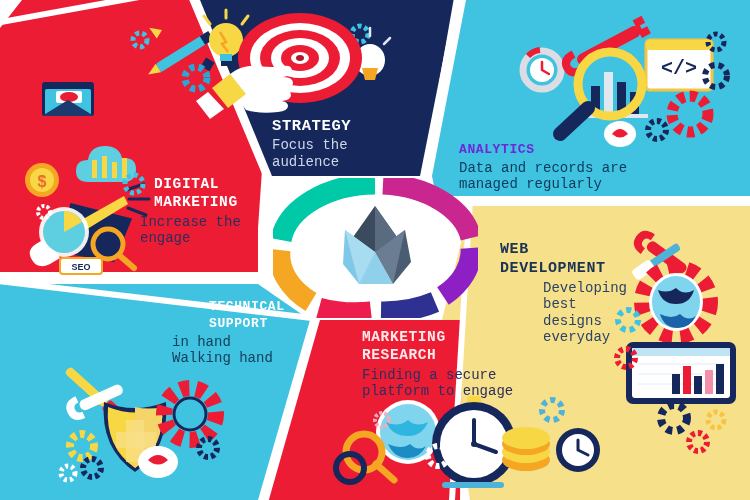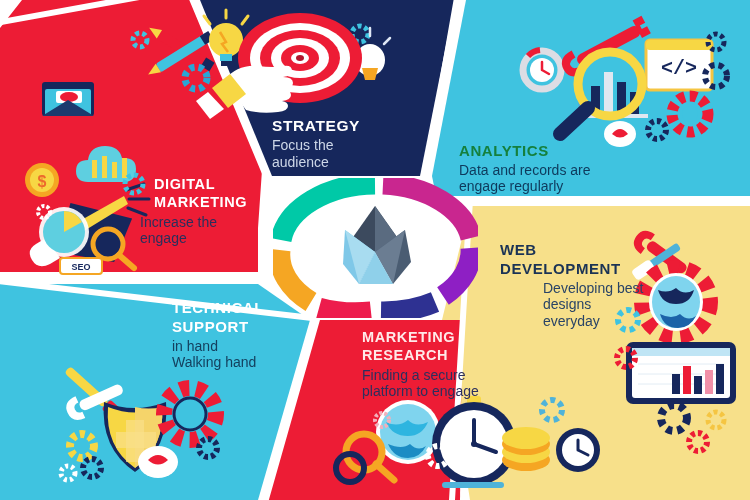--- a/index.html
+++ b/index.html
@@ -6,45 +6,45 @@
   #stage{
     position:relative;width:750px;height:500px;overflow:hidden;
     background:#ffffff;
     font-family:"Liberation Sans","DejaVu Sans",sans-serif;
   }
   
   .wedge{position:absolute;inset:0;}
   .wedge svg{display:block;width:750px;height:500px;}
 
   
-  .txt{position:absolute;z-index:40;}
+  .txt{position:absolute;z-index:40;font-family:Liberation Mono, monospace;}
   .title{
     font-weight:bold;letter-spacing:.6px;line-height:1.06;
     text-transform:uppercase;margin:0 0 3px 0;
   }
   .sub{font-size:14px;line-height:1.18;margin:0;font-weight:500;}
 
   .t-strategy{left:272px;top:118px;width:120px;color:#ffffff;}
   .t-strategy .title{font-size:15.5px;color:#ffffff;}
   .t-strategy .sub{color:#cdd7e8;}
 
   .t-analytics{left:459px;top:143px;width:175px;}
-  .t-analytics .title{font-size:15px;color:#15803d;}
+  .t-analytics .title{font-size:13px;color:#6d28d9;}
   .t-analytics .sub{color:#0e3a5c;}
 
   .t-webdev{left:500px;top:242px;width:145px;}
   .t-webdev .title{font-size:15px;color:#1b3355;}
   .t-webdev .sub{color:#2a4466;padding-left:43px;}
 
   .t-marketing{left:362px;top:330px;width:175px;}
   .t-marketing .title{font-size:14.5px;color:#ffe9e9;}
   .t-marketing .sub{color:#2c2f5e;}
 
   .t-support{left:172px;top:300px;width:130px;text-align:left;}
-  .t-support .title{font-size:15px;color:#ffffff;}
+  .t-support .title{font-size:13px;color:#ffffff;margin-left:37px;}
   .t-support .sub{color:#14405e;}
 
   .t-digital{left:140px;top:177px;width:125px;}
   .t-digital .title{font-size:14.5px;color:#ffffff;padding-left:14px;}
   .t-digital .sub{color:#2b2f5c;}
 
   
   #hub{position:absolute;left:273px;top:178px;width:205px;height:140px;z-index:60;}
   #hub svg{display:block;}
 
@@ -417,21 +417,21 @@
 
   <div class="txt t-strategy">
     <div class="title">STRATEGY</div>
     <div class="sub">Focus the</div>
     <div class="sub">audience</div>
   </div>
 
   <div class="txt t-analytics">
     <div class="title">ANALYTICS</div>
     <div class="sub">Data and records are</div>
-    <div class="sub">engage regularly</div>
+    <div class="sub">managed regularly</div>
   </div>
 
   <div class="txt t-webdev">
     <div class="title">WEB</div>
     <div class="title">DEVELOPMENT</div>
     <div class="sub">Developing best</div>
     <div class="sub">designs</div>
     <div class="sub">everyday</div>
   </div>
 

